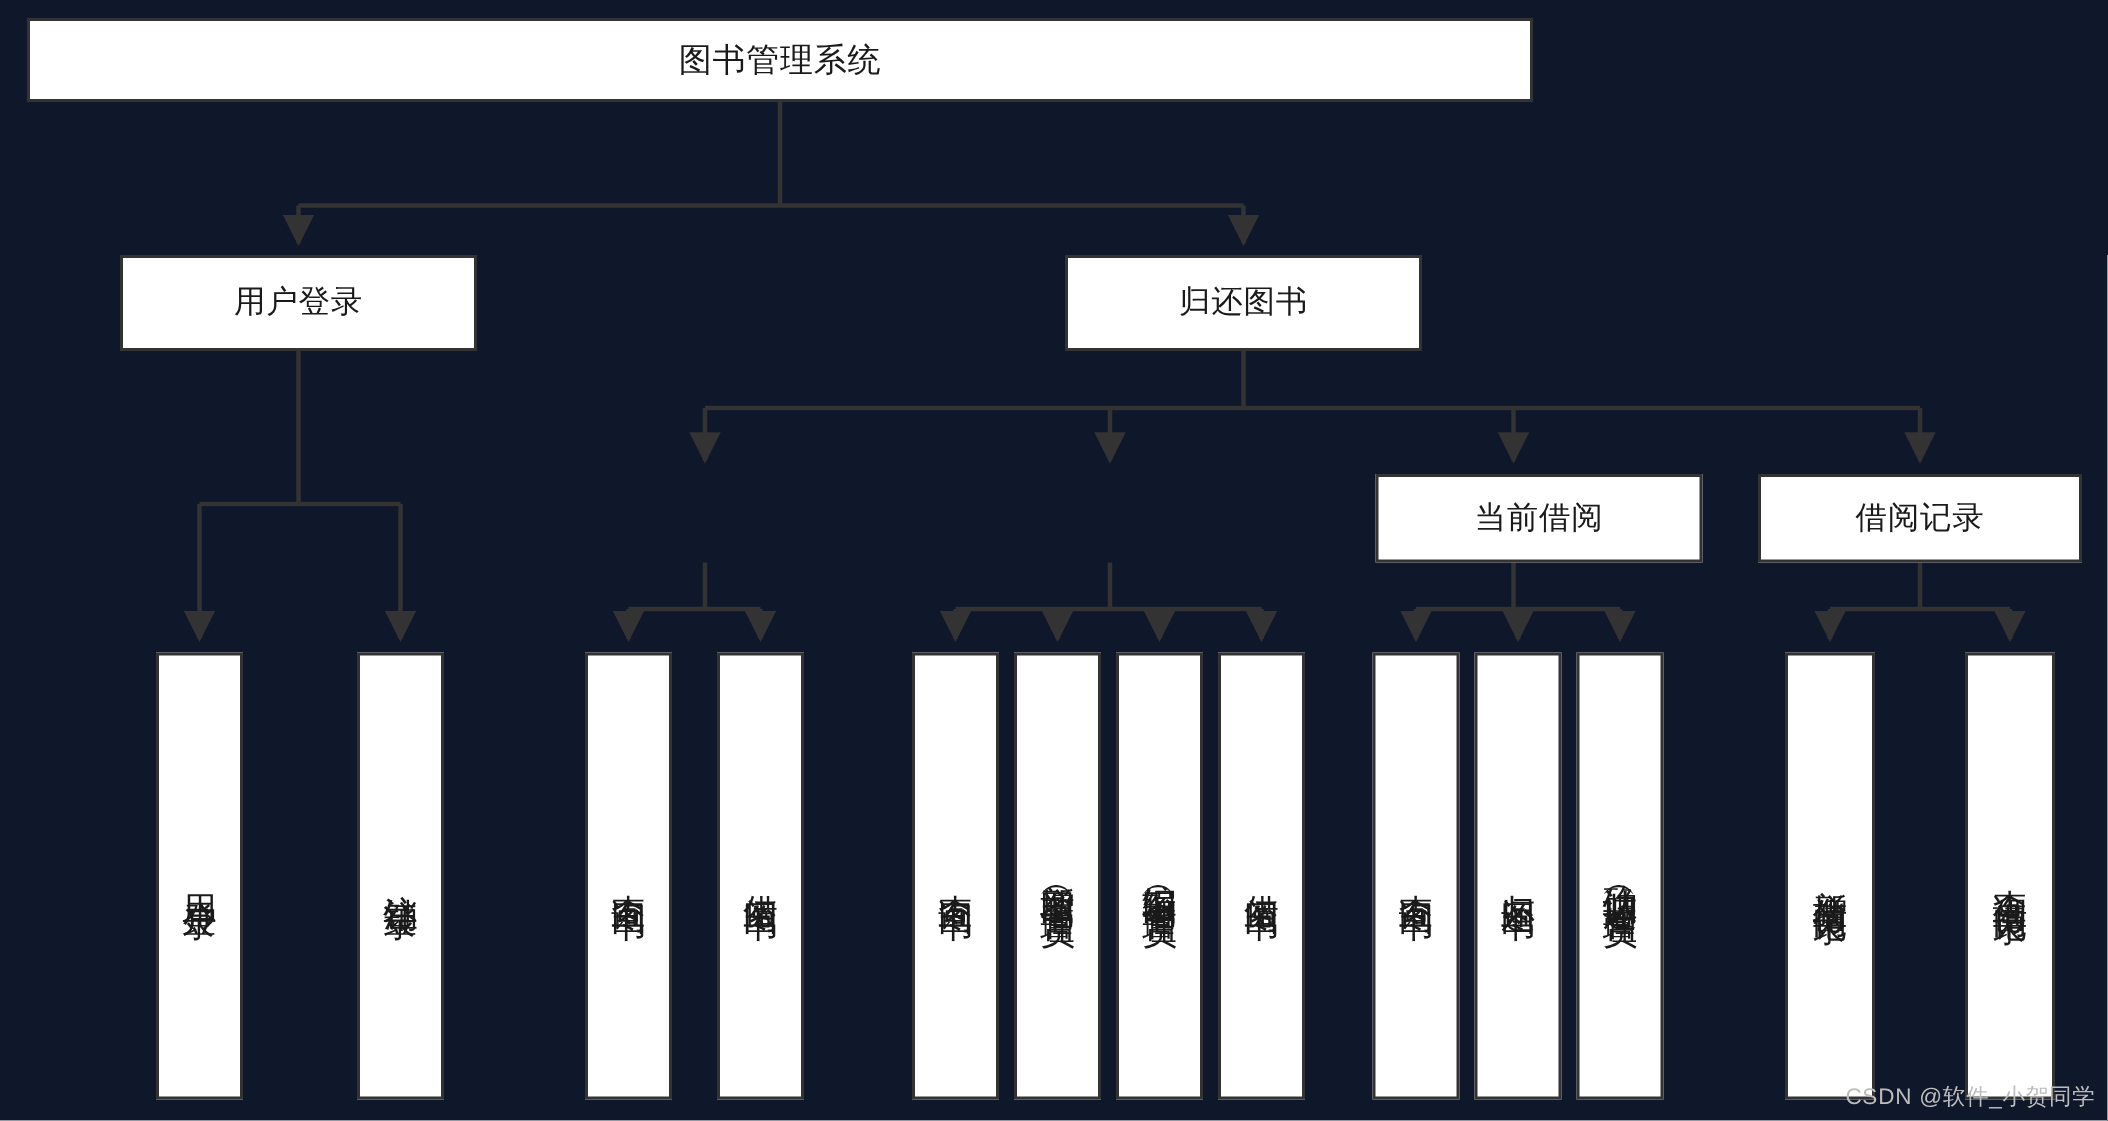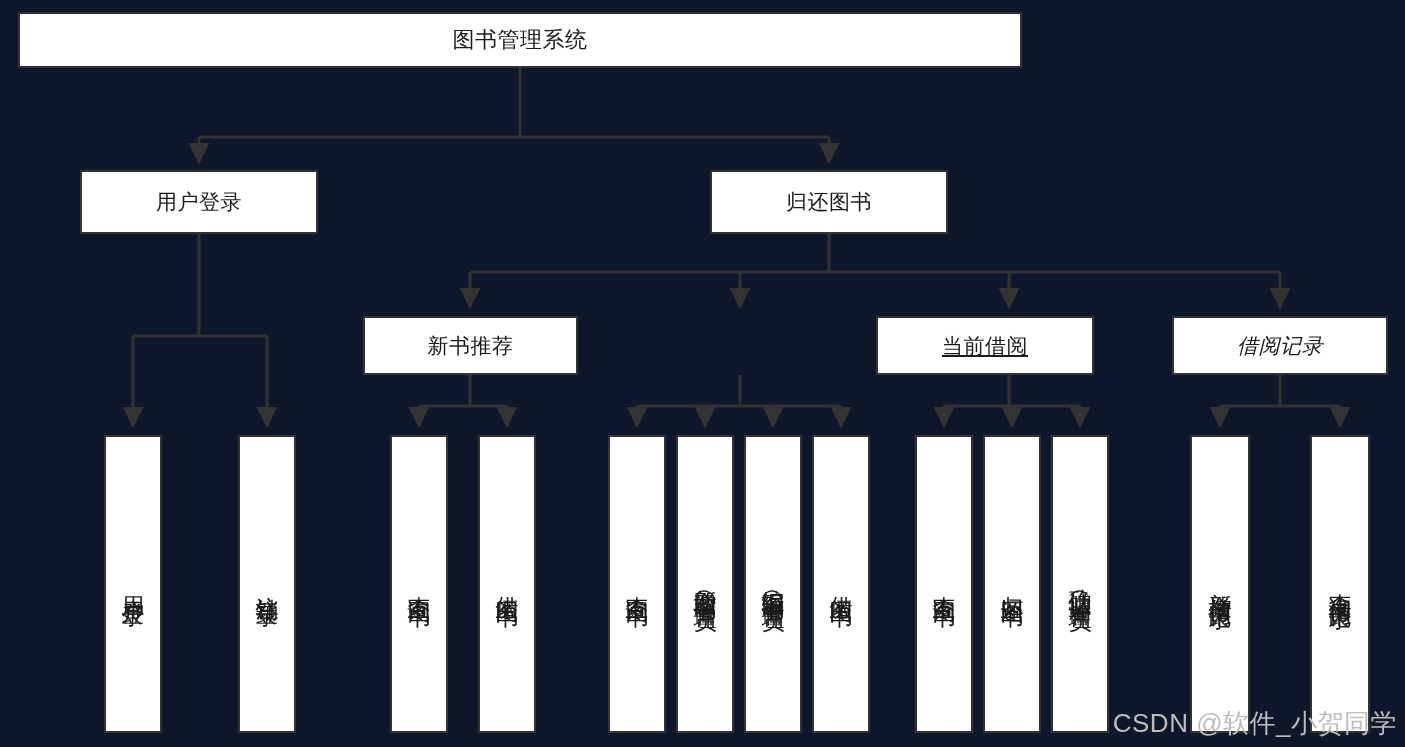--- a/index.html
+++ b/index.html
@@ -60,21 +60,21 @@
     font-size: 23px;
     line-height: 1.18;
     letter-spacing: 3px;
     white-space: normal;
     max-height: 276px;
   }
   #watermark {
     position: absolute;
     right: 8px;
     bottom: 6px;
-    font-size: 26px;
+    font-size: 15px;
     color: #bdbdbd;
     white-space: nowrap;
     z-index: 5;
     letter-spacing: 0.5px;
   }
 </style>
 </head>
 <body>
 
 <div id="diagram-root">
@@ -138,27 +138,24 @@
     <span class="node-label">图书管理系统</span>
   </div>
 
   <div class="node horiz" style="left: 80px; top: 170px; width: 238px; height: 64px;">
     <span class="node-label">用户登录</span>
   </div>
   <div class="node horiz" style="left: 710px; top: 170px; width: 238px; height: 64px;">
     <span class="node-label">归还图书</span>
   </div>
 
-  <div class="node horiz" style="left: 363px; top: 316px; width: 215px; height: 59px;">
-    <span class="node-label">新书推荐</span>
-  </div>
-  <div class="node horiz" style="left: 876px; top: 316px; width: 218px; height: 59px; text-decoration: underline;">
+  <div class="node horiz" style="left: 917px; top: 316px; width: 218px; height: 59px;">
     <span class="node-label">当前借阅</span>
   </div>
-  <div class="node horiz" style="left: 1172px; top: 316px; width: 216px; height: 59px; font-style: italic;">
+  <div class="node horiz" style="left: 1172px; top: 316px; width: 216px; height: 59px;">
     <span class="node-label">借阅记录</span>
   </div>
 
   <div class="node leaf" style="left: 104px; top: 435px; width: 58px; height: 298px;">
     <span class="node-label">用户登录</span>
   </div>
   <div class="node leaf" style="left: 238px; top: 435px; width: 58px; height: 298px;">
     <span class="node-label">注销登录</span>
   </div>
   <div class="node leaf" style="left: 390px; top: 435px; width: 58px; height: 298px;">

